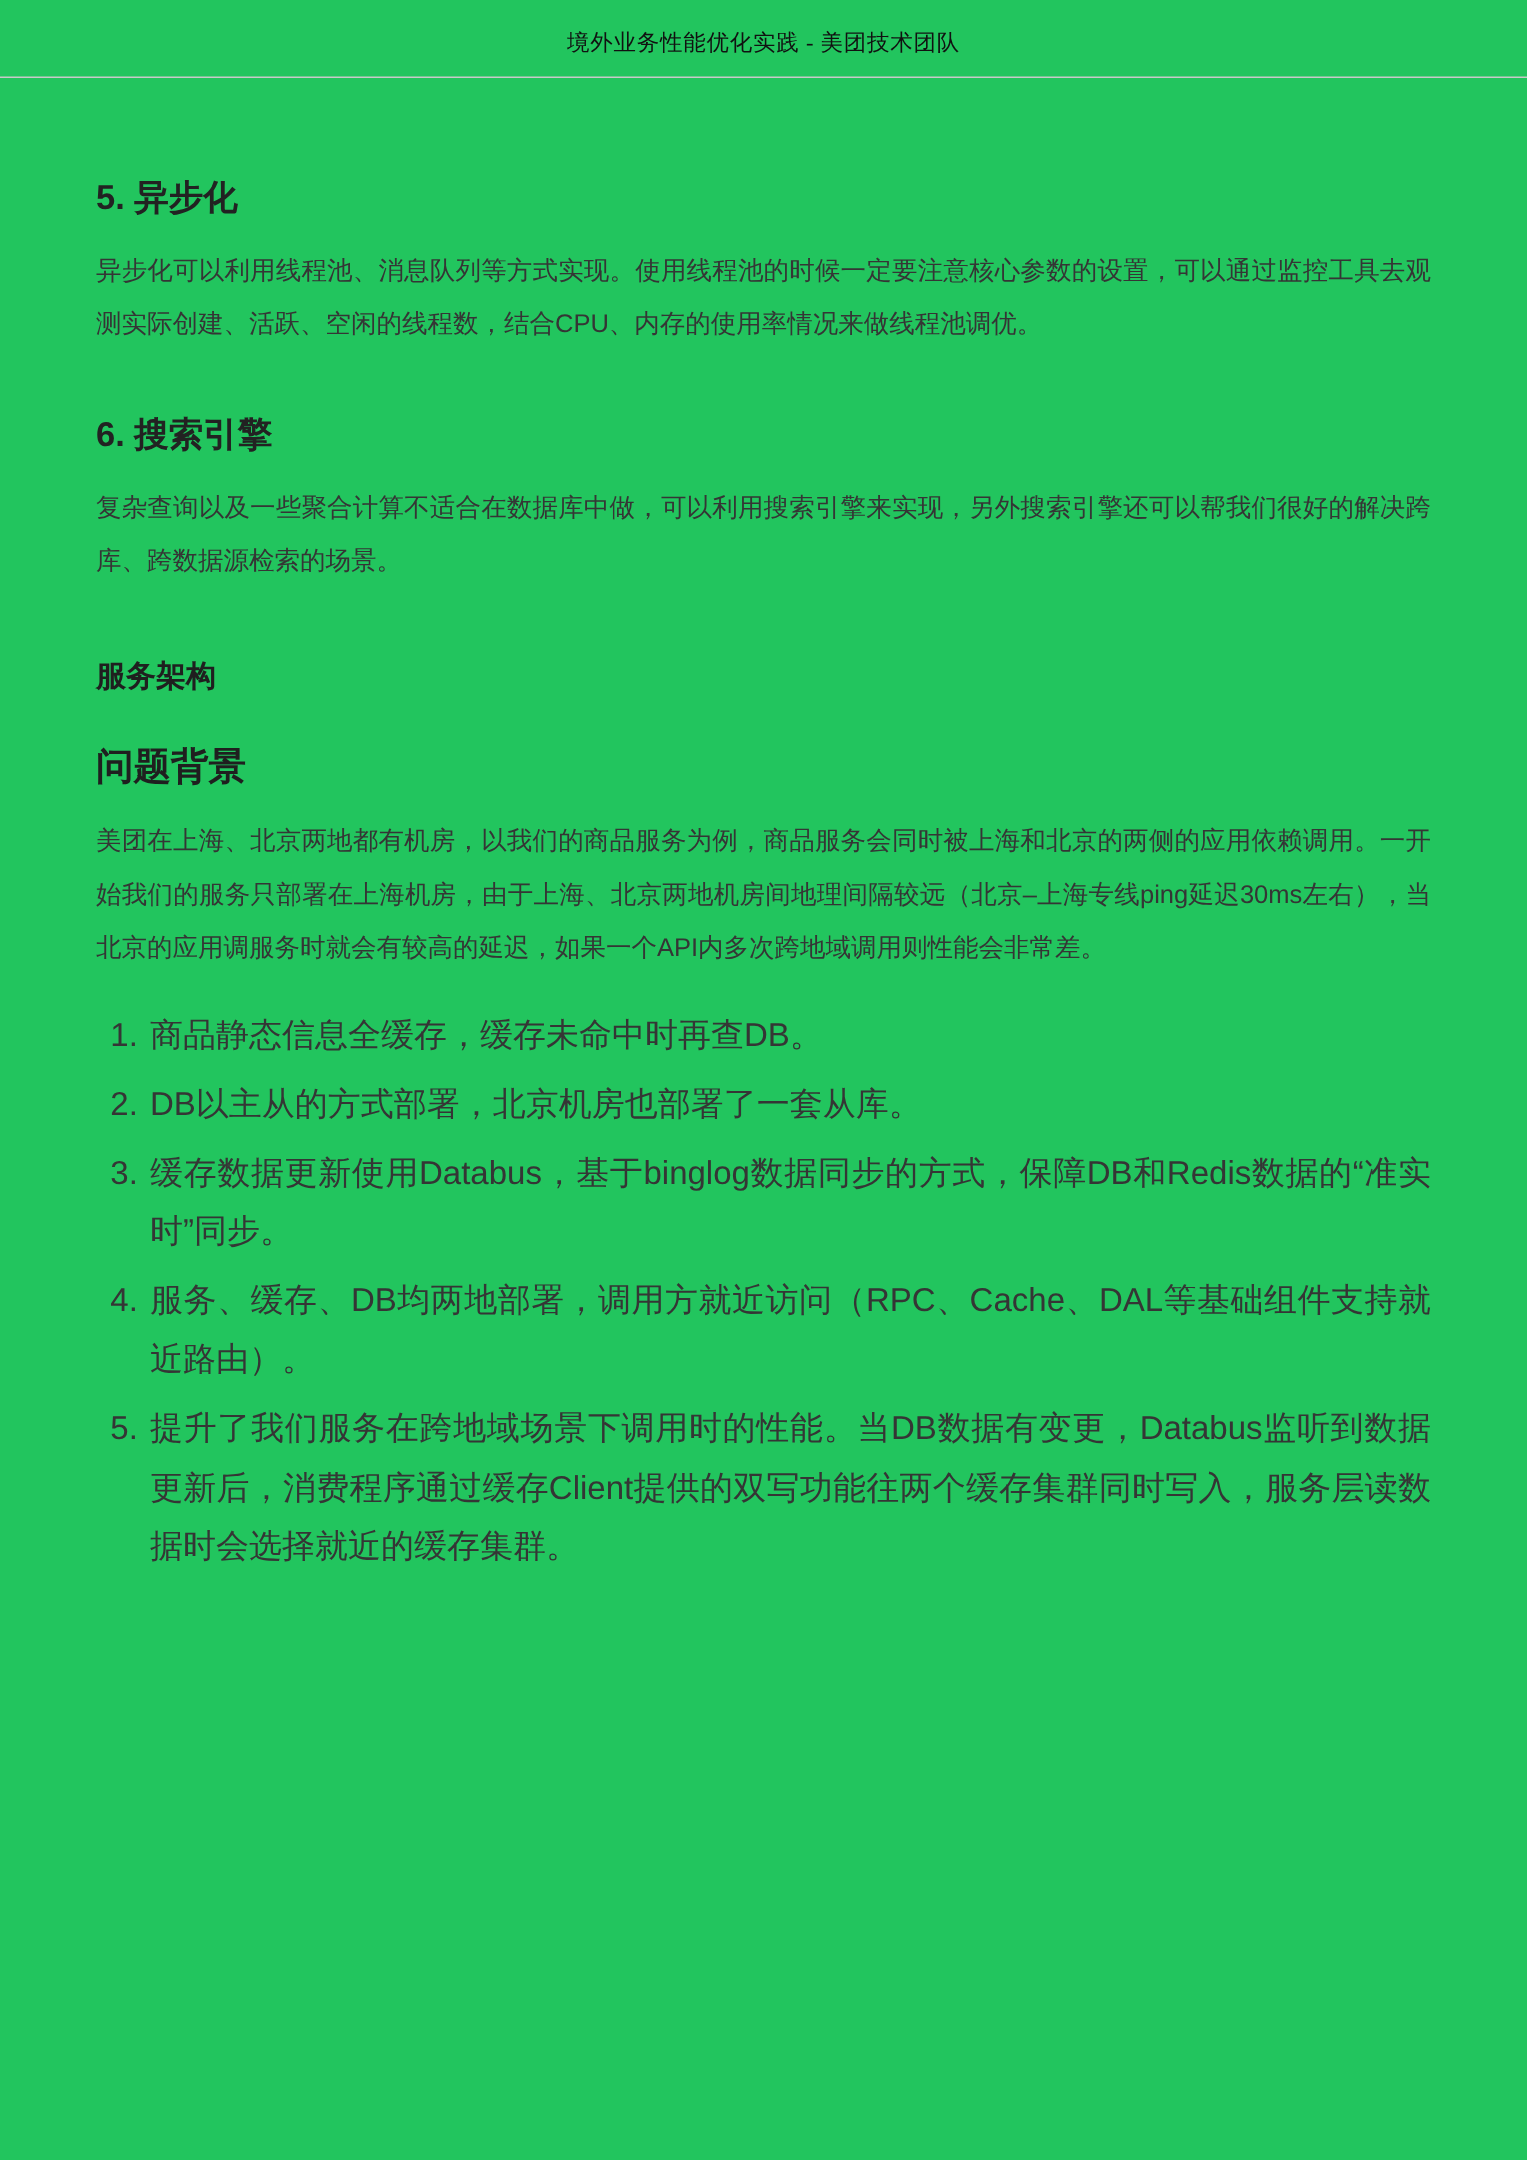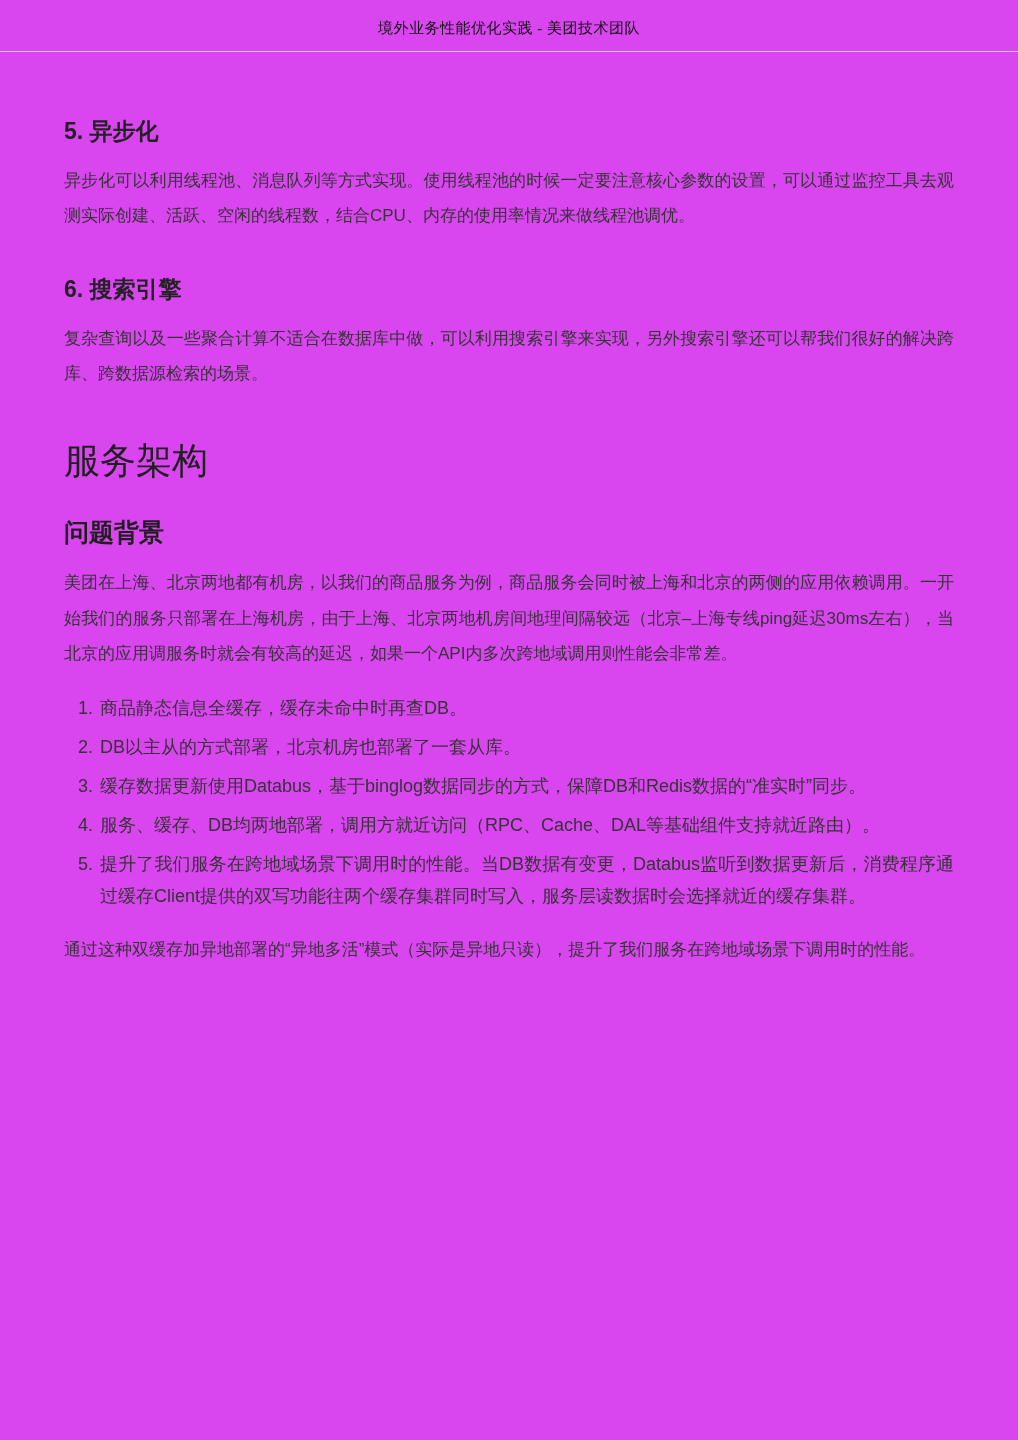--- a/index.html
+++ b/index.html
@@ -7,21 +7,21 @@
   body {
     width: 1018px;
     height: 1440px;
     font-family: "Liberation Sans", "DejaVu Sans", sans-serif;
     color: #333333;
     overflow: hidden;
   }
   .page {
     width: 1018px;
     height: 1440px;
-    background: #d946ef;
+    background: #22c55e;
     position: relative;
   }
   .page-header {
     padding-top: 19px;
     text-align: center;
     font-family: "Liberation Serif", "DejaVu Serif", serif;
     font-size: 15px;
     color: #111111;
     letter-spacing: 0.5px;
   }
@@ -41,37 +41,37 @@
     text-align: justify;
     color: #353535;
   }
   .content h4 {
     font-size: 23px;
     font-weight: 700;
     color: #222222;
     margin: 40px 0 8px 0;
   }
   .content h2 {
-    font-size: 36px;
-    font-weight: 400;
+    font-size: 20px;
+    font-weight: 700;
     color: #1f1f1f;
     margin: 46px 0 18px 0;
   }
   .content h3 {
     font-size: 25px;
     font-weight: 700;
     color: #1f1f1f;
     margin: 30px 0 16px 0;
   }
   .content ol {
     margin: 20px 0 20px 0;
     padding-left: 34px;
   }
   .content ol li {
-    font-size: 18px;
+    font-size: 22px;
     line-height: 1.78;
     margin: 7px 0;
     text-align: justify;
     color: #353535;
     padding-left: 2px;
   }
 </style>
 </head>
 <body>
 
@@ -103,17 +103,16 @@
 
 
     <ol>
       <li>商品静态信息全缓存，缓存未命中时再查DB。</li>
       <li>DB以主从的方式部署，北京机房也部署了一套从库。</li>
       <li>缓存数据更新使用Databus，基于binglog数据同步的方式，保障DB和Redis数据的“准实时”同步。</li>
       <li>服务、缓存、DB均两地部署，调用方就近访问（RPC、Cache、DAL等基础组件支持就近路由）。</li>
       <li>提升了我们服务在跨地域场景下调用时的性能。当DB数据有变更，Databus监听到数据更新后，消费程序通过缓存Client提供的双写功能往两个缓存集群同时写入，服务层读数据时会选择就近的缓存集群。</li>
     </ol>
 
-    <p>通过这种双缓存加异地部署的“异地多活”模式（实际是异地只读），提升了我们服务在跨地域场景下调用时的性能。</p>
 
   </main>
 
 </div>
 
 </body></html>

